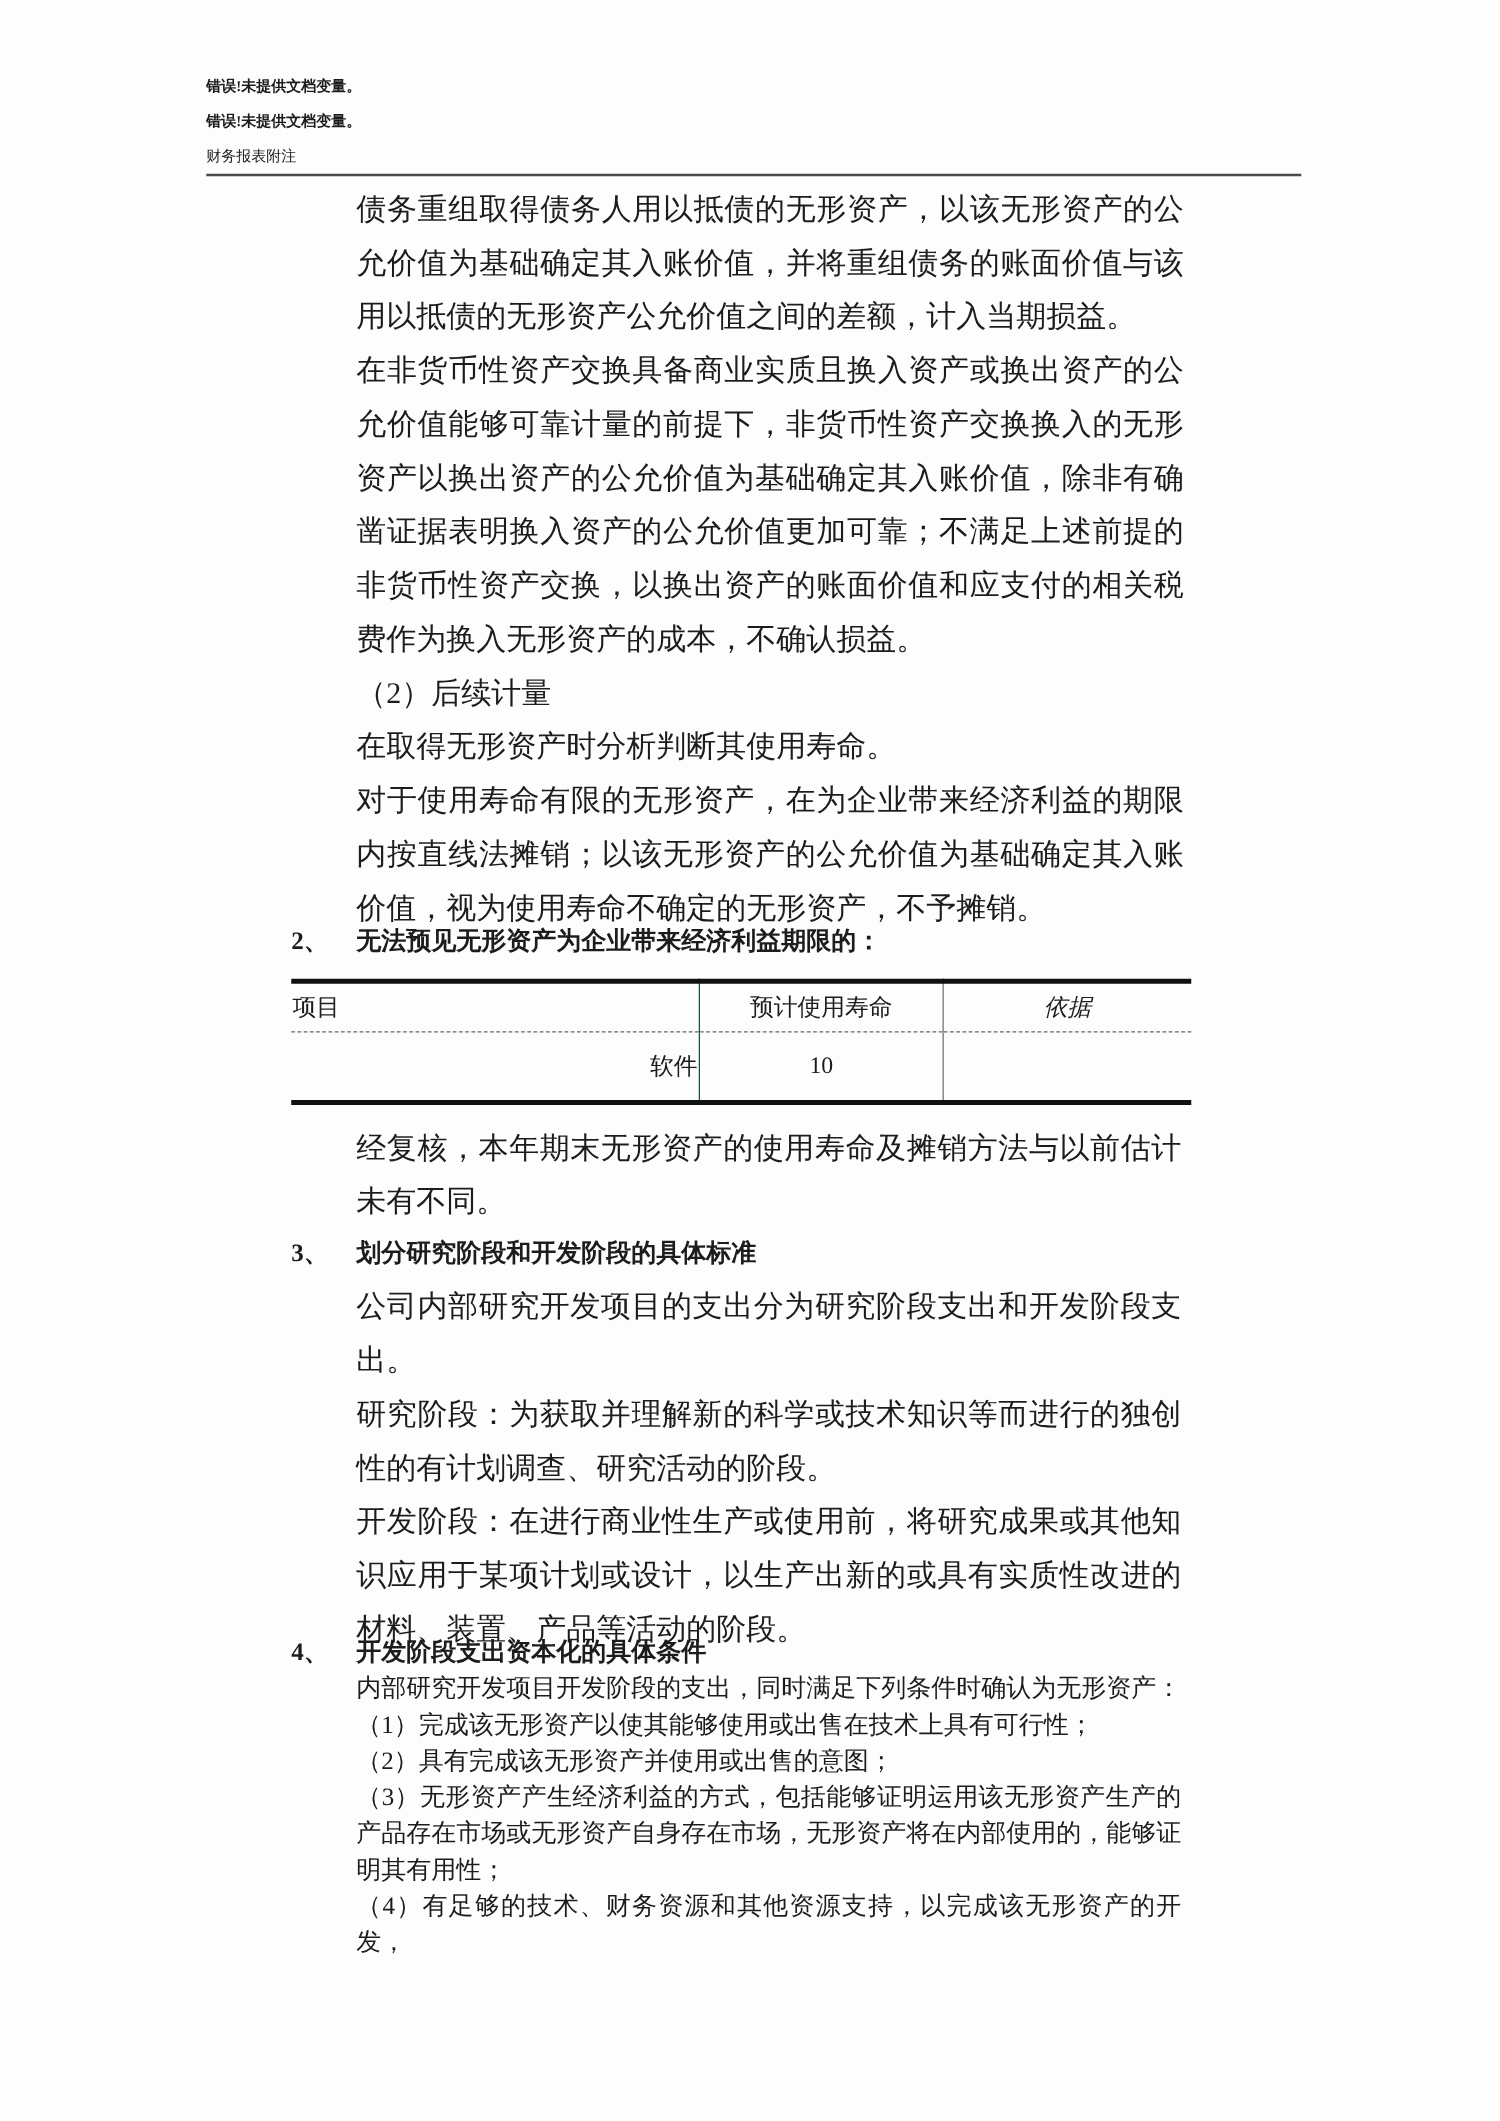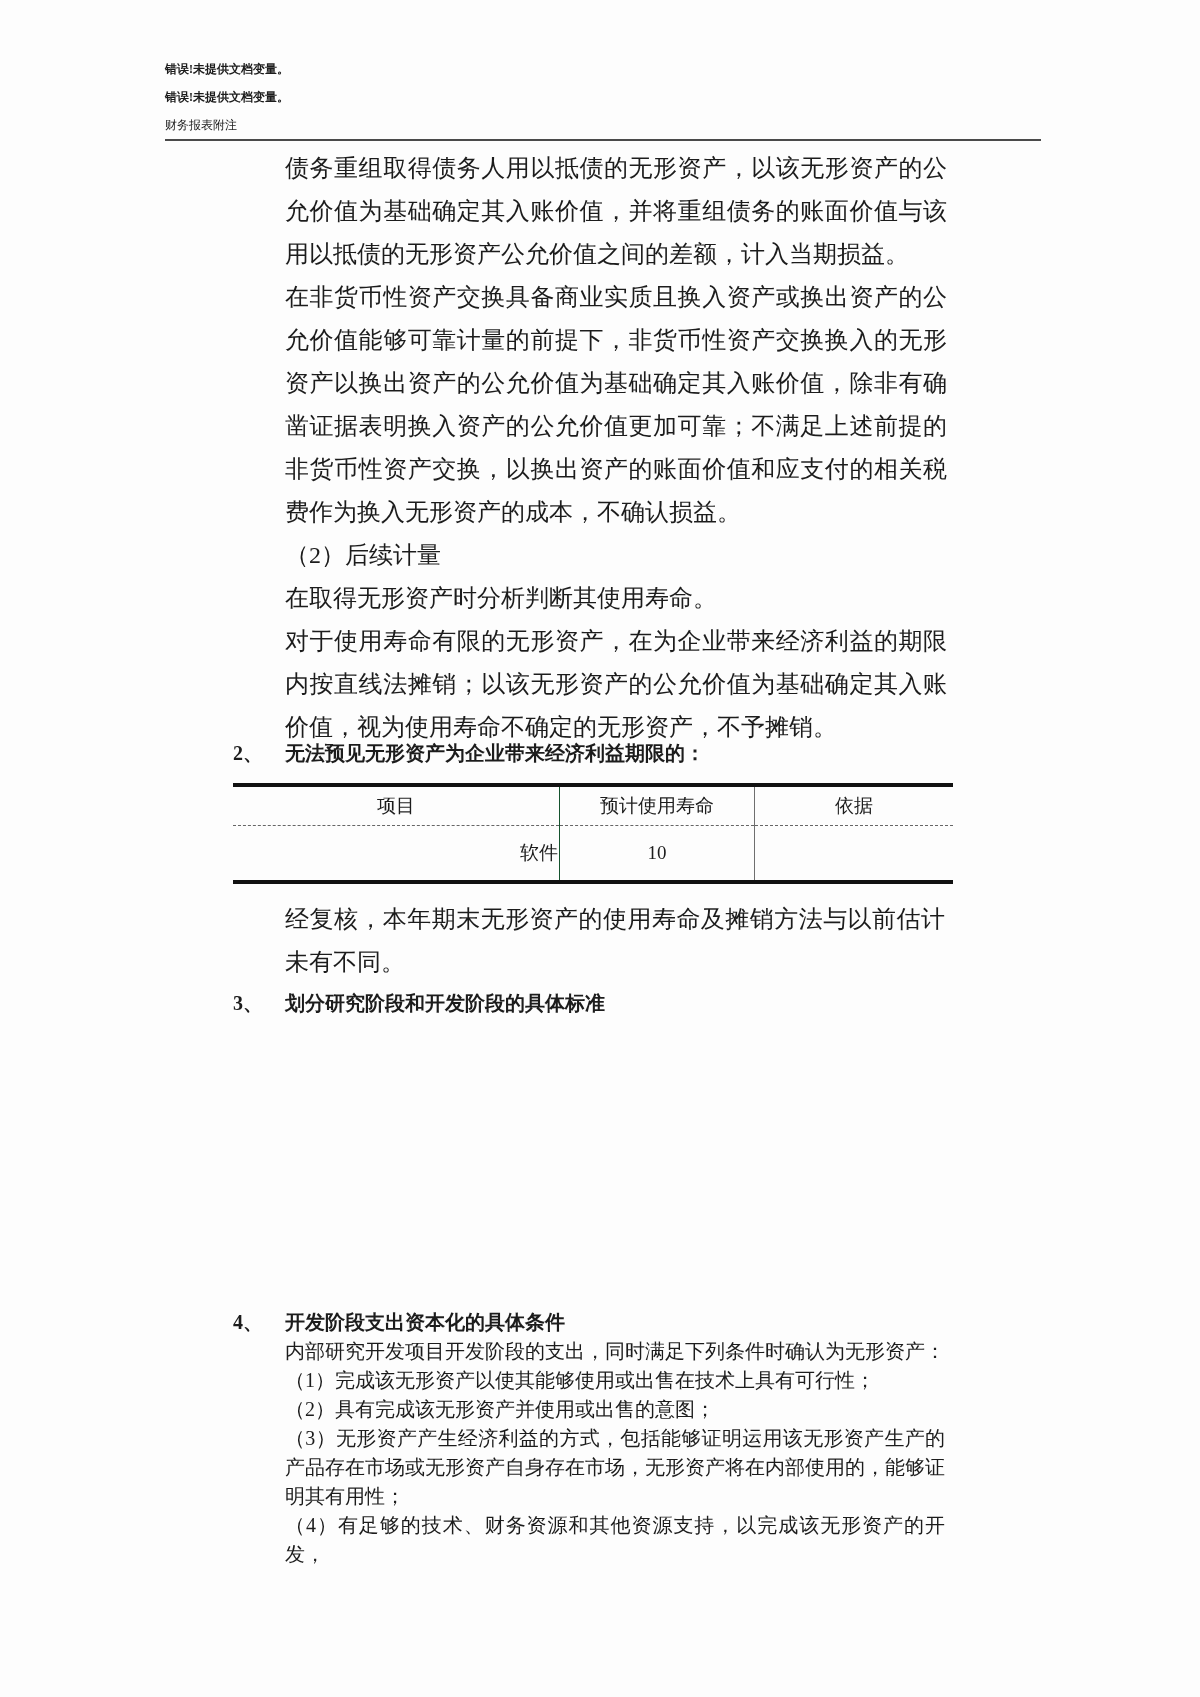--- a/index.html
+++ b/index.html
@@ -23,25 +23,25 @@
   .sec-head{display:flex;font-size:20px;font-weight:bold;line-height:43px;}
   .sec-num{width:52px;flex:0 0 52px;}
   .sec-body{margin-left:52px;width:660px;}
 
   
   .sec2{top:738px;}
   .sec2 .sec-head{line-height:30px;padding-bottom:15px;}
   table.life-table{width:712px;border-collapse:collapse;table-layout:fixed;
     border-top:4px solid #111;border-bottom:4px solid #111;}
   table.life-table td{font-size:19px;vertical-align:middle;}
-  .lt-head td{height:36px;text-align:center;border-bottom:1px dashed #666;}
+  .lt-head td{height:36px;border-bottom:1px dashed #666;}
   .lt-row td{height:52px;}
   .col1{width:324px;}
   .col2{width:192px;border-left:1px solid #14532d;border-right:1px solid #6f6f6f;text-align:center;}
-  .col3{width:196px;text-align:center;}
+  .col3{width:196px;text-align:center;font-style:italic;}
   .lt-row .col1{text-align:right;padding-left:8px;}
   .sec2 .after-table{margin-top:14px;}
 
   
   .sec3{top:982px;}
 
   
   .sec4{top:1308px;}
   .sec4 .sec-head{line-height:29px;}
   .tight{margin:0;font-size:20px;line-height:29px;text-align:justify;text-justify:inter-ideograph;}
@@ -86,20 +86,25 @@
   <div class="sec-body after-table">
     <p class="para">经复核，本年期末无形资产的使用寿命及摊销方法与以前估计未有不同。</p>
   </div>
 </div>
 
 <div class="section sec3">
   <div class="sec-head">
     <span class="sec-num">3、</span>
     <span>划分研究阶段和开发阶段的具体标准</span>
   </div>
+  <div class="sec-body">
+    <p class="para">公司内部研究开发项目的支出分为研究阶段支出和开发阶段支出。</p>
+    <p class="para">研究阶段：为获取并理解新的科学或技术知识等而进行的独创性的有计划调查、研究活动的阶段。</p>
+    <p class="para">开发阶段：在进行商业性生产或使用前，将研究成果或其他知识应用于某项计划或设计，以生产出新的或具有实质性改进的材料、装置、产品等活动的阶段。</p>
+  </div>
 </div>
 
 <div class="section sec4">
   <div class="sec-head">
     <span class="sec-num">4、</span>
     <span>开发阶段支出资本化的具体条件</span>
   </div>
   <div class="sec-body">
     <p class="tight">内部研究开发项目开发阶段的支出，同时满足下列条件时确认为无形资产：</p>
     <p class="tight">（1）完成该无形资产以使其能够使用或出售在技术上具有可行性；</p>

